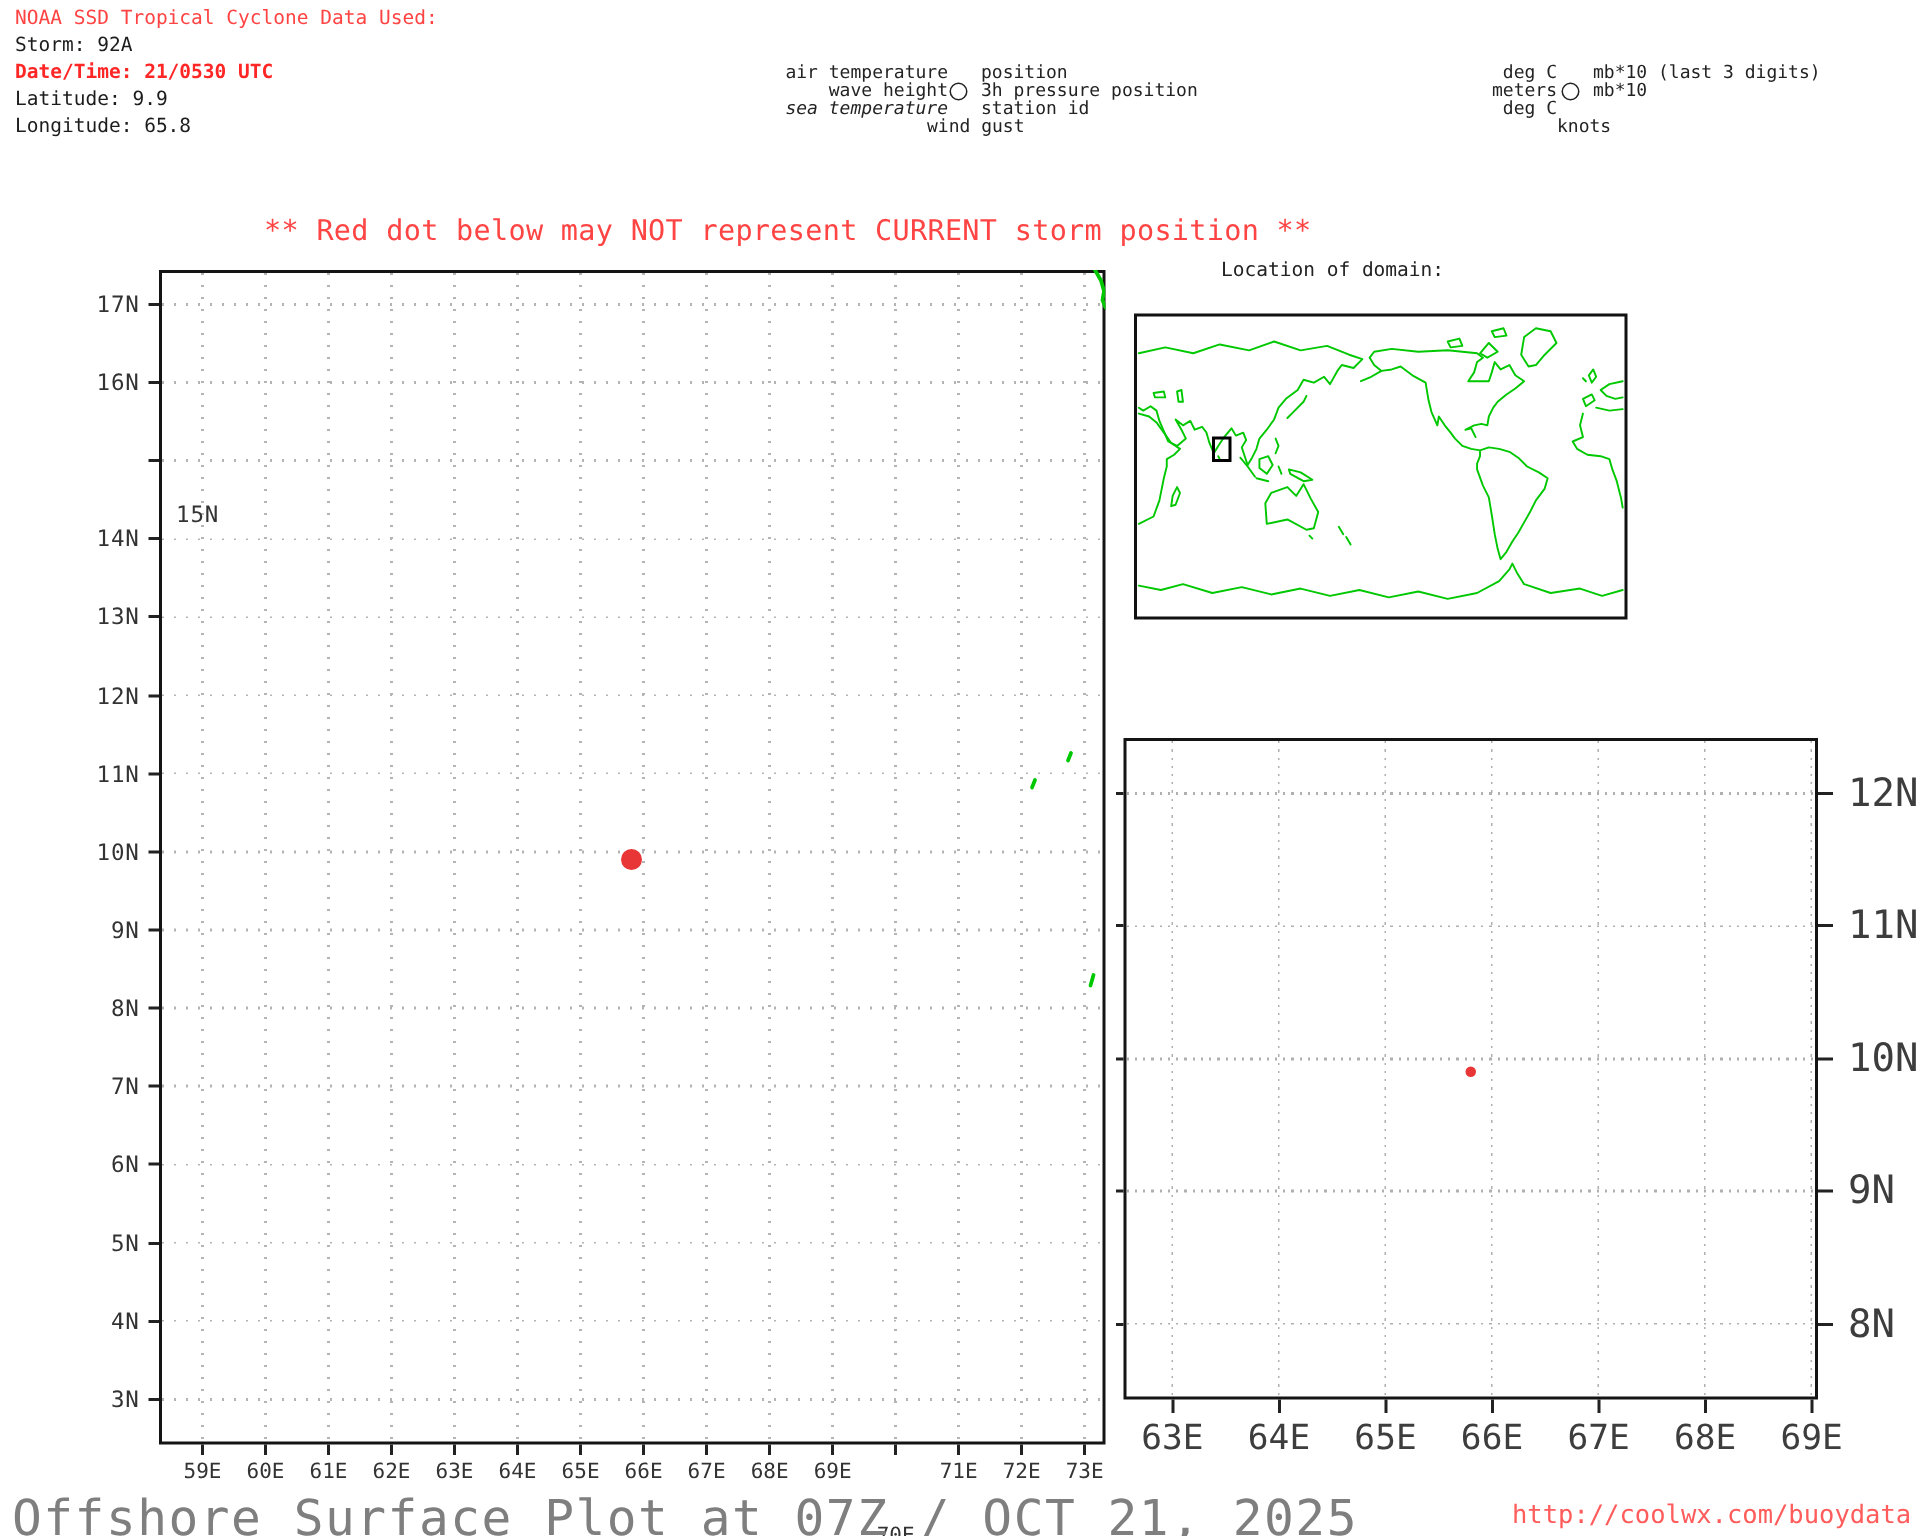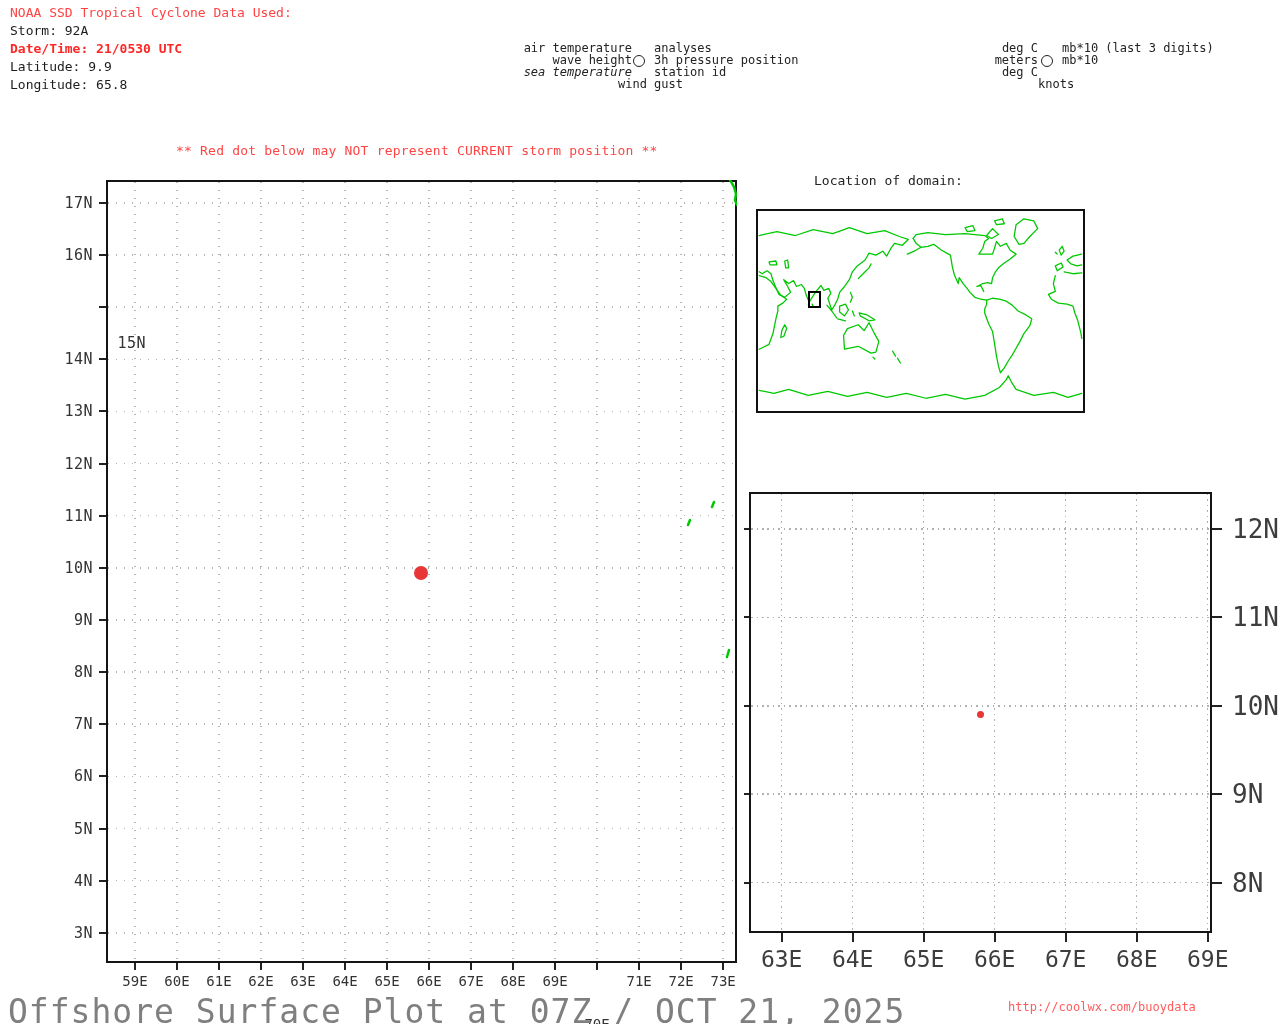--- a/index.html
+++ b/index.html
@@ -6,59 +6,59 @@
   #page{position:relative;width:1280px;height:1024px;background:#ffffff;overflow:hidden;
         font-family:"DejaVu Sans Mono","Liberation Mono",monospace;color:#1c1c1c;}
   .abs{position:absolute;white-space:pre;}
   .hdr{font-size:13px;line-height:18px;}
   .red{color:#ff4343;}
   .redbold{color:#ff2626;font-weight:bold;}
   .caution{font-size:23px;letter-spacing:1px;color:#fa5f5f;}
   .leg{font-size:12px;line-height:12px;color:#232323;}
   .leg-right-col{text-align:right;}
   .circle-icon{position:absolute;width:10px;height:10px;border:1.5px solid #222;border-radius:50%;background:#fff;}
-  .warning{font-size:13px;color:#ff4444;letter-spacing:0.2px;}
+  .warning{font-size:19px;color:#ff4444;letter-spacing:0.2px;}
   .inset-title{font-size:13px;color:#232323;}
   .map-box{position:absolute;border:2px solid #111;box-sizing:border-box;background:#fff;}
   .domain-rect{position:absolute;border:2.5px solid #000;box-sizing:border-box;}
   .plot-frame{position:absolute;border:2px solid #141414;box-sizing:border-box;background:transparent;}
   .gv{position:absolute;width:1.5px;}
   .gh{position:absolute;height:1.5px;}
   .gv.g-main{background-image:repeating-linear-gradient(to bottom,#b4b4b4 0 1.5px,transparent 1.5px 8px);}
   .gh.g-main{background-image:repeating-linear-gradient(to right,#b4b4b4 0 1.5px,transparent 1.5px 8px);}
   .gv.g-zoom{background-image:repeating-linear-gradient(to bottom,#b0b0b0 0 1.5px,transparent 1.5px 5.5px);}
   .gh.g-zoom{background-image:repeating-linear-gradient(to right,#b0b0b0 0 1.5px,transparent 1.5px 5.5px);}
   .tick{position:absolute;background:#222;}
   .axlab{position:absolute;color:#333;white-space:nowrap;}
   .axlab-x-main{font-size:14px;}
   .axlab-y-main{font-size:15px;letter-spacing:0.5px;}
   .axlab-x-zoom{font-size:23px;color:#3d3d3d;}
   .axlab-y-zoom{font-size:26px;color:#3d3d3d;}
   .storm-dot{position:absolute;border-radius:50%;background:#e83535;}
   .footer-title{font-size:33px;letter-spacing:1px;color:#7f7f7f;}
-  .footer-url{font-size:12px;color:#ff5c5c;}
+  .footer-url{font-size:17px;color:#ff5c5c;}
   svg.coast{position:absolute;pointer-events:none;}
 </style>
 </head>
 <body>
 
 <div id="page">
 
   <div class="abs hdr red" style="left:10px;top:4px;">NOAA SSD Tropical Cyclone Data Used:</div>
   <div class="abs hdr" style="left:10px;top:22px;">Storm: 92A</div>
   <div class="abs hdr redbold" style="left:10px;top:40px;">Date/Time: 21/0530 UTC</div>
   <div class="abs hdr" style="left:10px;top:58px;">Latitude: 9.9</div>
   <div class="abs hdr" style="left:10px;top:76px;text-align:right;">Longitude: 65.8</div>
 
 
   <div class="abs leg leg-right-col" style="right:648px;top:42px;">air temperature</div>
   <div class="abs leg leg-right-col" style="right:648px;top:54px;">wave height</div>
   <div class="abs leg leg-right-col" style="right:648px;top:66px;font-style:italic;">sea temperature</div>
   <div class="circle-icon" style="left:633px;top:55px;"></div>
-  <div class="abs leg" style="left:654px;top:42px;">analyses</div>
+  <div class="abs leg" style="left:654px;top:42px;">position</div>
   <div class="abs leg" style="left:654px;top:54px;">3h pressure position</div>
   <div class="abs leg" style="left:654px;top:66px;">station id</div>
   <div class="abs leg" style="left:618px;top:78px;">wind gust</div>
 
   <div class="abs leg leg-right-col" style="right:242px;top:42px;">deg C</div>
   <div class="abs leg leg-right-col" style="right:242px;top:54px;">meters</div>
   <div class="abs leg leg-right-col" style="right:242px;top:66px;">deg C</div>
   <div class="circle-icon" style="left:1041px;top:55px;"></div>
   <div class="abs leg" style="left:1062px;top:42px;">mb*10 (last 3 digits)</div>
   <div class="abs leg" style="left:1062px;top:54px;">mb*10</div>

